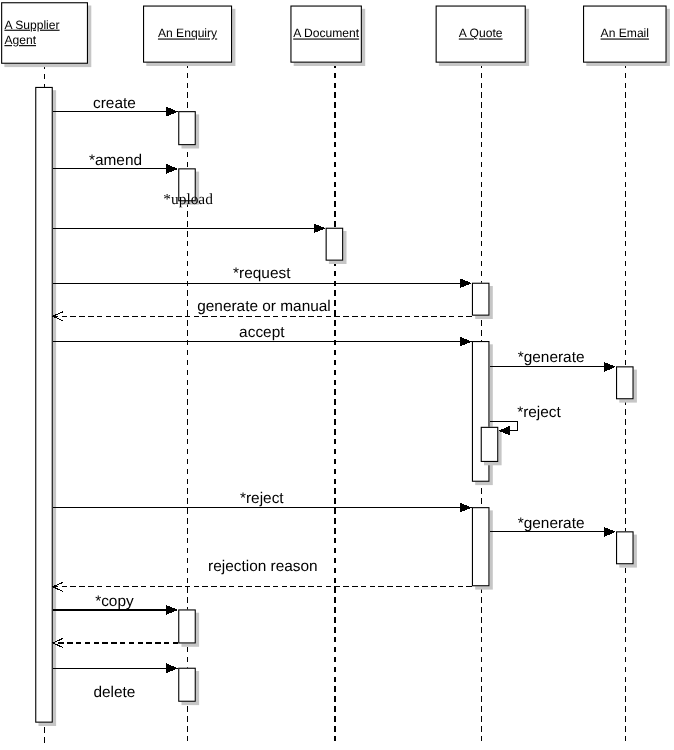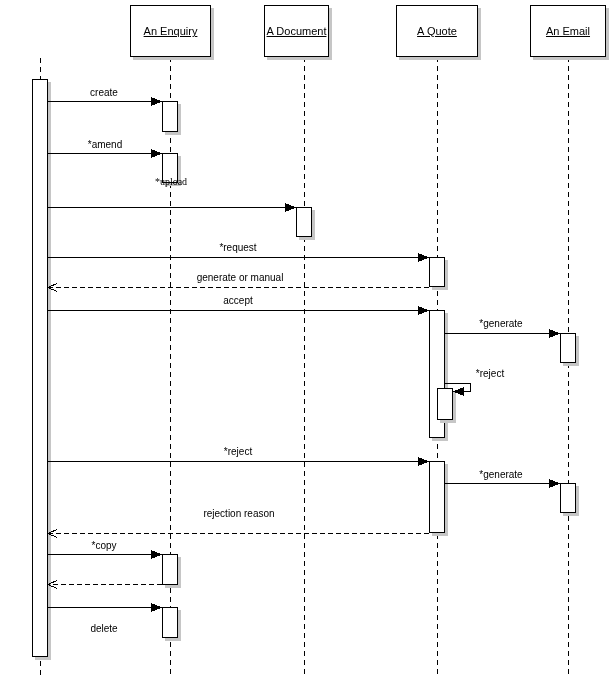--- a/index.html
+++ b/index.html
@@ -15,36 +15,40 @@
     font-size:11px; line-height:14px;
   }
   .actor-box.align-center { align-items:center; }
   .actor-box.align-left { align-items:flex-start; padding-left:2px; }
   .actor-line { text-decoration:underline; white-space:nowrap; }
   .activation {
     position:absolute; background:#fff; border:1px solid #000;
     box-shadow:3px 3px 0 #c6c6c6;
   }
   .msg-label {
-    position:absolute; font-size:10px; line-height:12px;
+    position:absolute; font-size:14px; line-height:12px;
     white-space:nowrap; transform:translateX(-50%); color:#000;text-align:right;
   }
 </style>
 </head>
 <body>
 
 <div class="canvas">
   <svg id="lifelines-layer" class="layer" viewBox="0 0 613 682" width="613" height="682" shape-rendering="crispEdges">
       <line x1="40.5" y1="58" x2="40.5" y2="676" stroke="#000000" stroke-width="1" stroke-dasharray="5 4"></line>
       <line x1="170.5" y1="57" x2="170.5" y2="676" stroke="#000000" stroke-width="1" stroke-dasharray="5 4"></line>
       <line x1="304.5" y1="57" x2="304.5" y2="676" stroke="#000000" stroke-width="1" stroke-dasharray="5 4"></line>
       <line x1="437.5" y1="57" x2="437.5" y2="676" stroke="#000000" stroke-width="1" stroke-dasharray="5 4"></line>
       <line x1="568.5" y1="57" x2="568.5" y2="676" stroke="#000000" stroke-width="1" stroke-dasharray="5 4"></line>
     </svg>
   <div id="actors-layer" class="layer">
+      <div class="actor-box align-left" style="left: 1px; top: 2px; width: 79px; height: 56px;">
+        <div class="actor-line">A Supplier</div>
+        <div class="actor-line">Agent</div>
+      </div>
       <div class="actor-box align-center" style="left: 130px; top: 5px; width: 81px; height: 52px;">
         <div class="actor-line">An Enquiry</div>
       </div>
       <div class="actor-box align-center" style="left: 264px; top: 5px; width: 65px; height: 52px;">
         <div class="actor-line">A Document</div>
       </div>
       <div class="actor-box align-center" style="left: 396px; top: 5px; width: 82px; height: 52px;">
         <div class="actor-line">A Quote</div>
       </div>
       <div class="actor-box align-center" style="left: 530px; top: 5px; width: 76px; height: 52px;">

